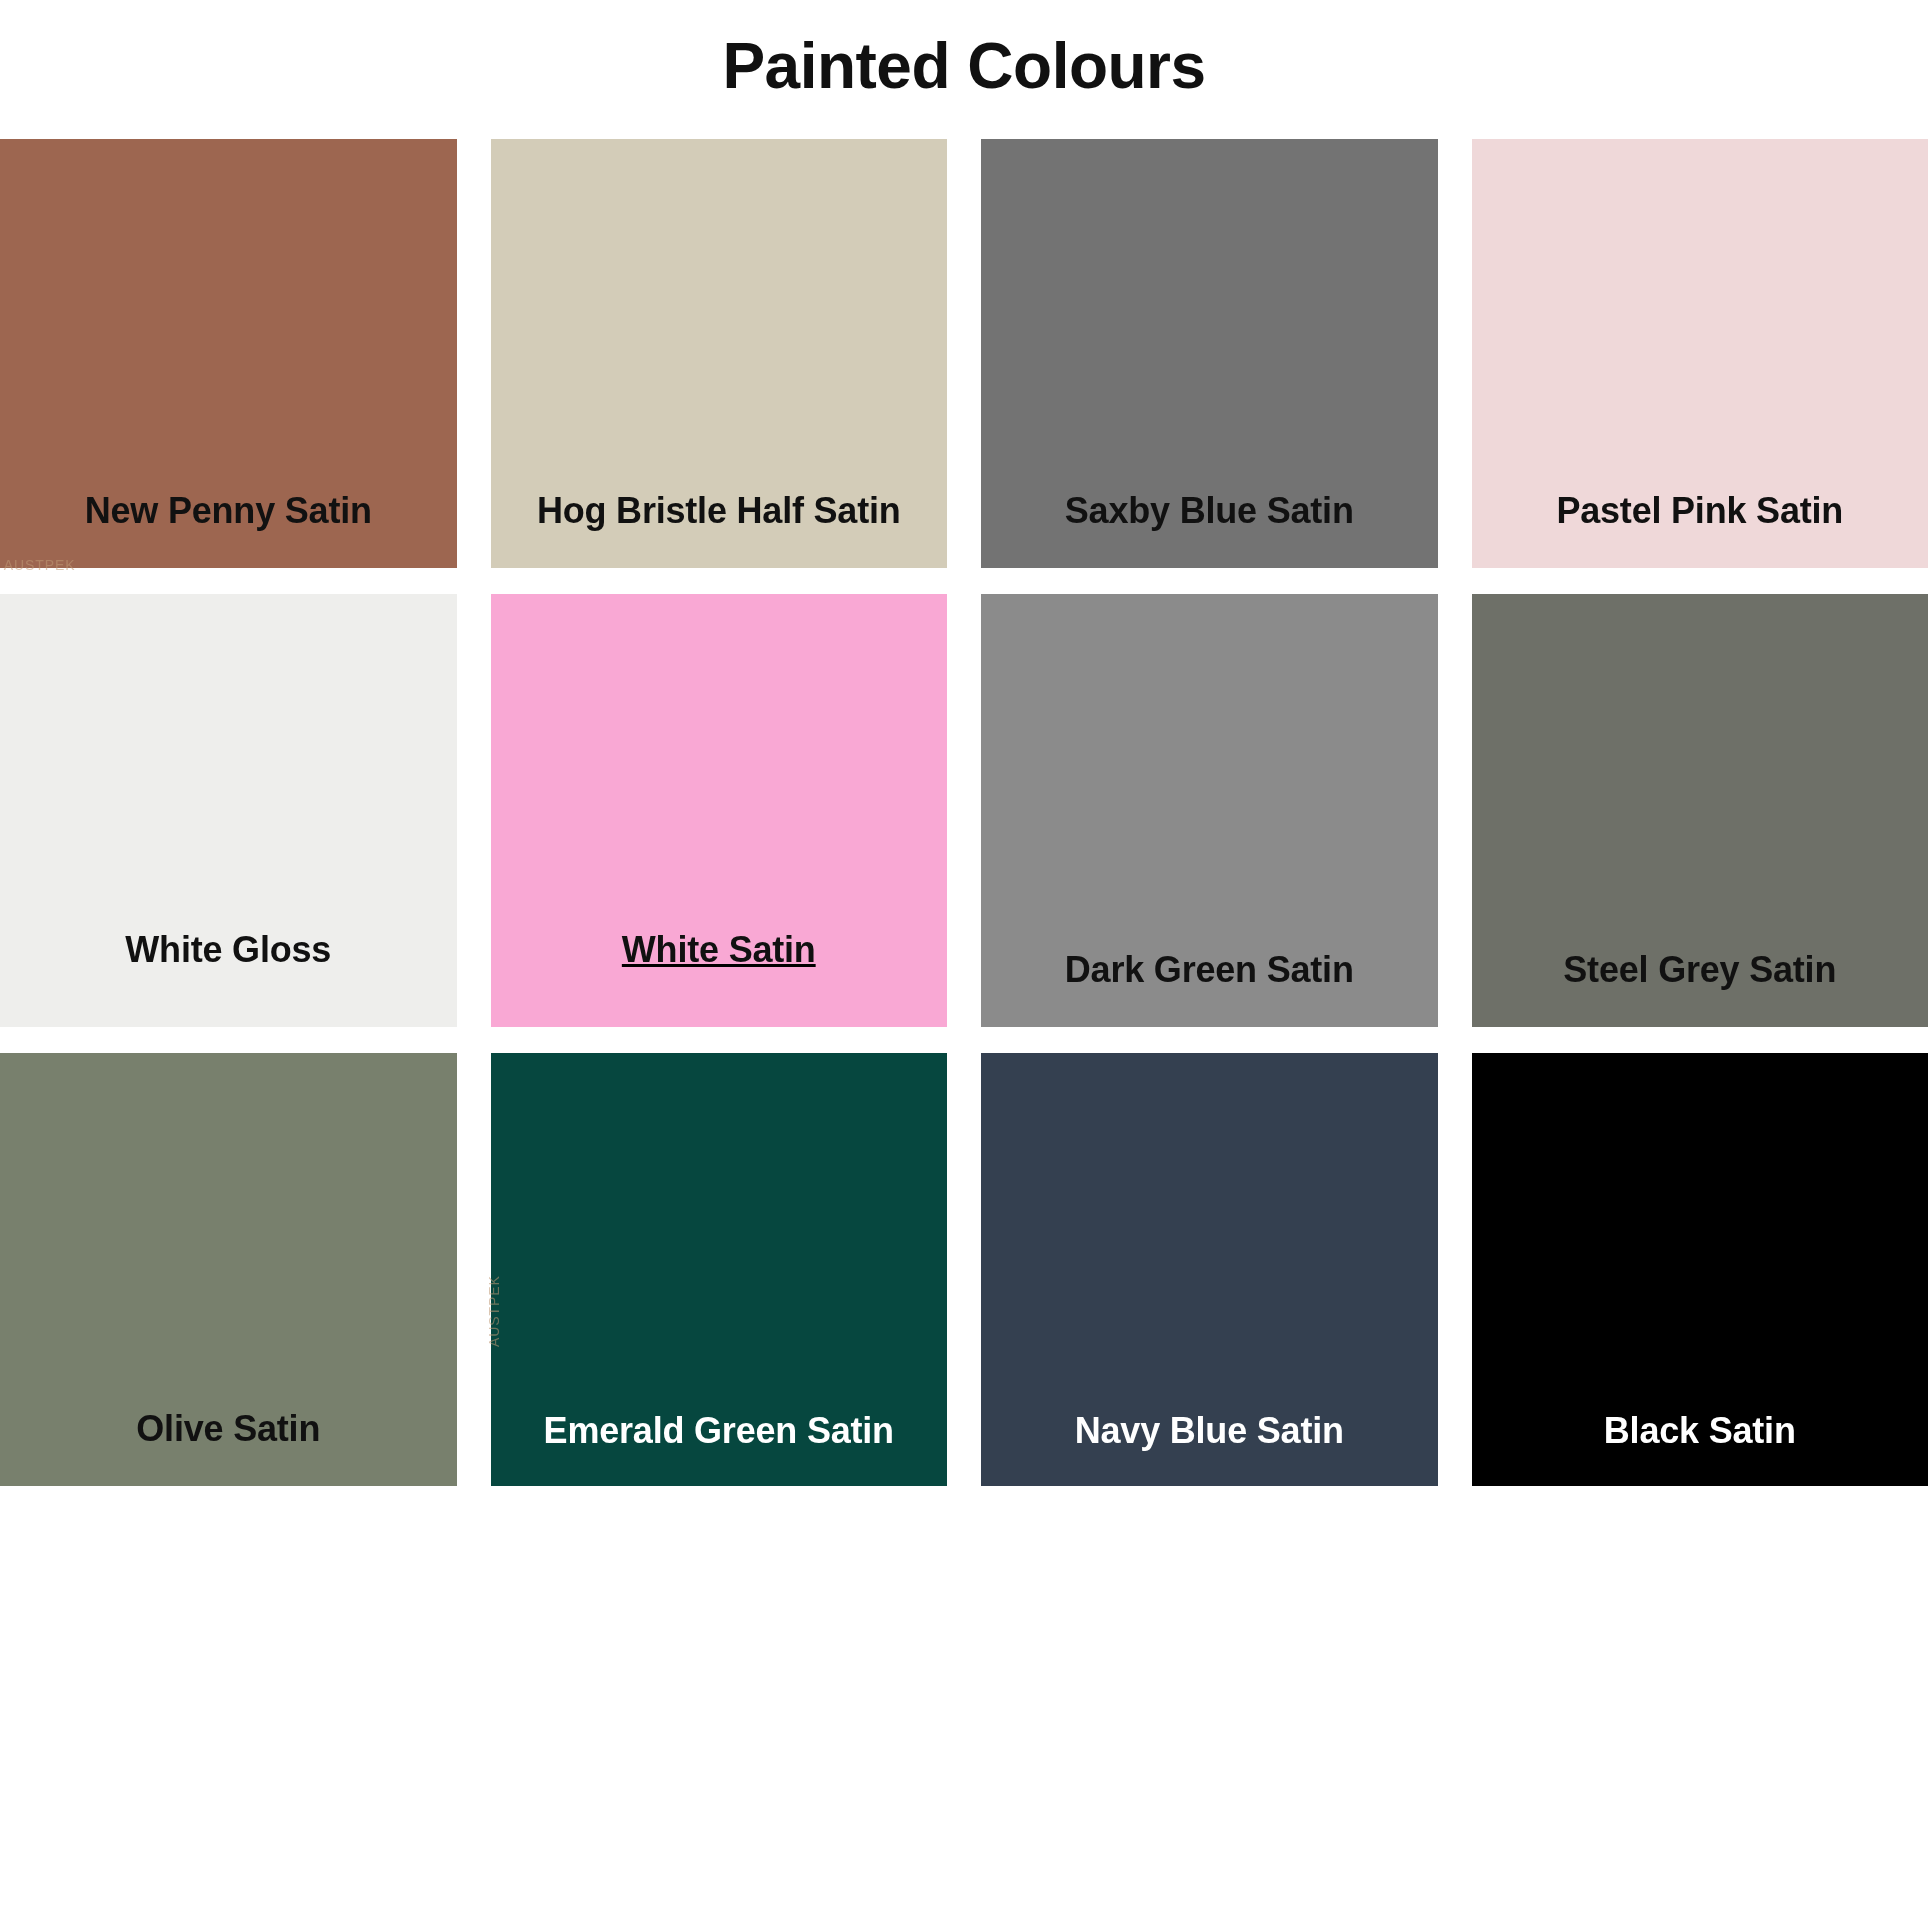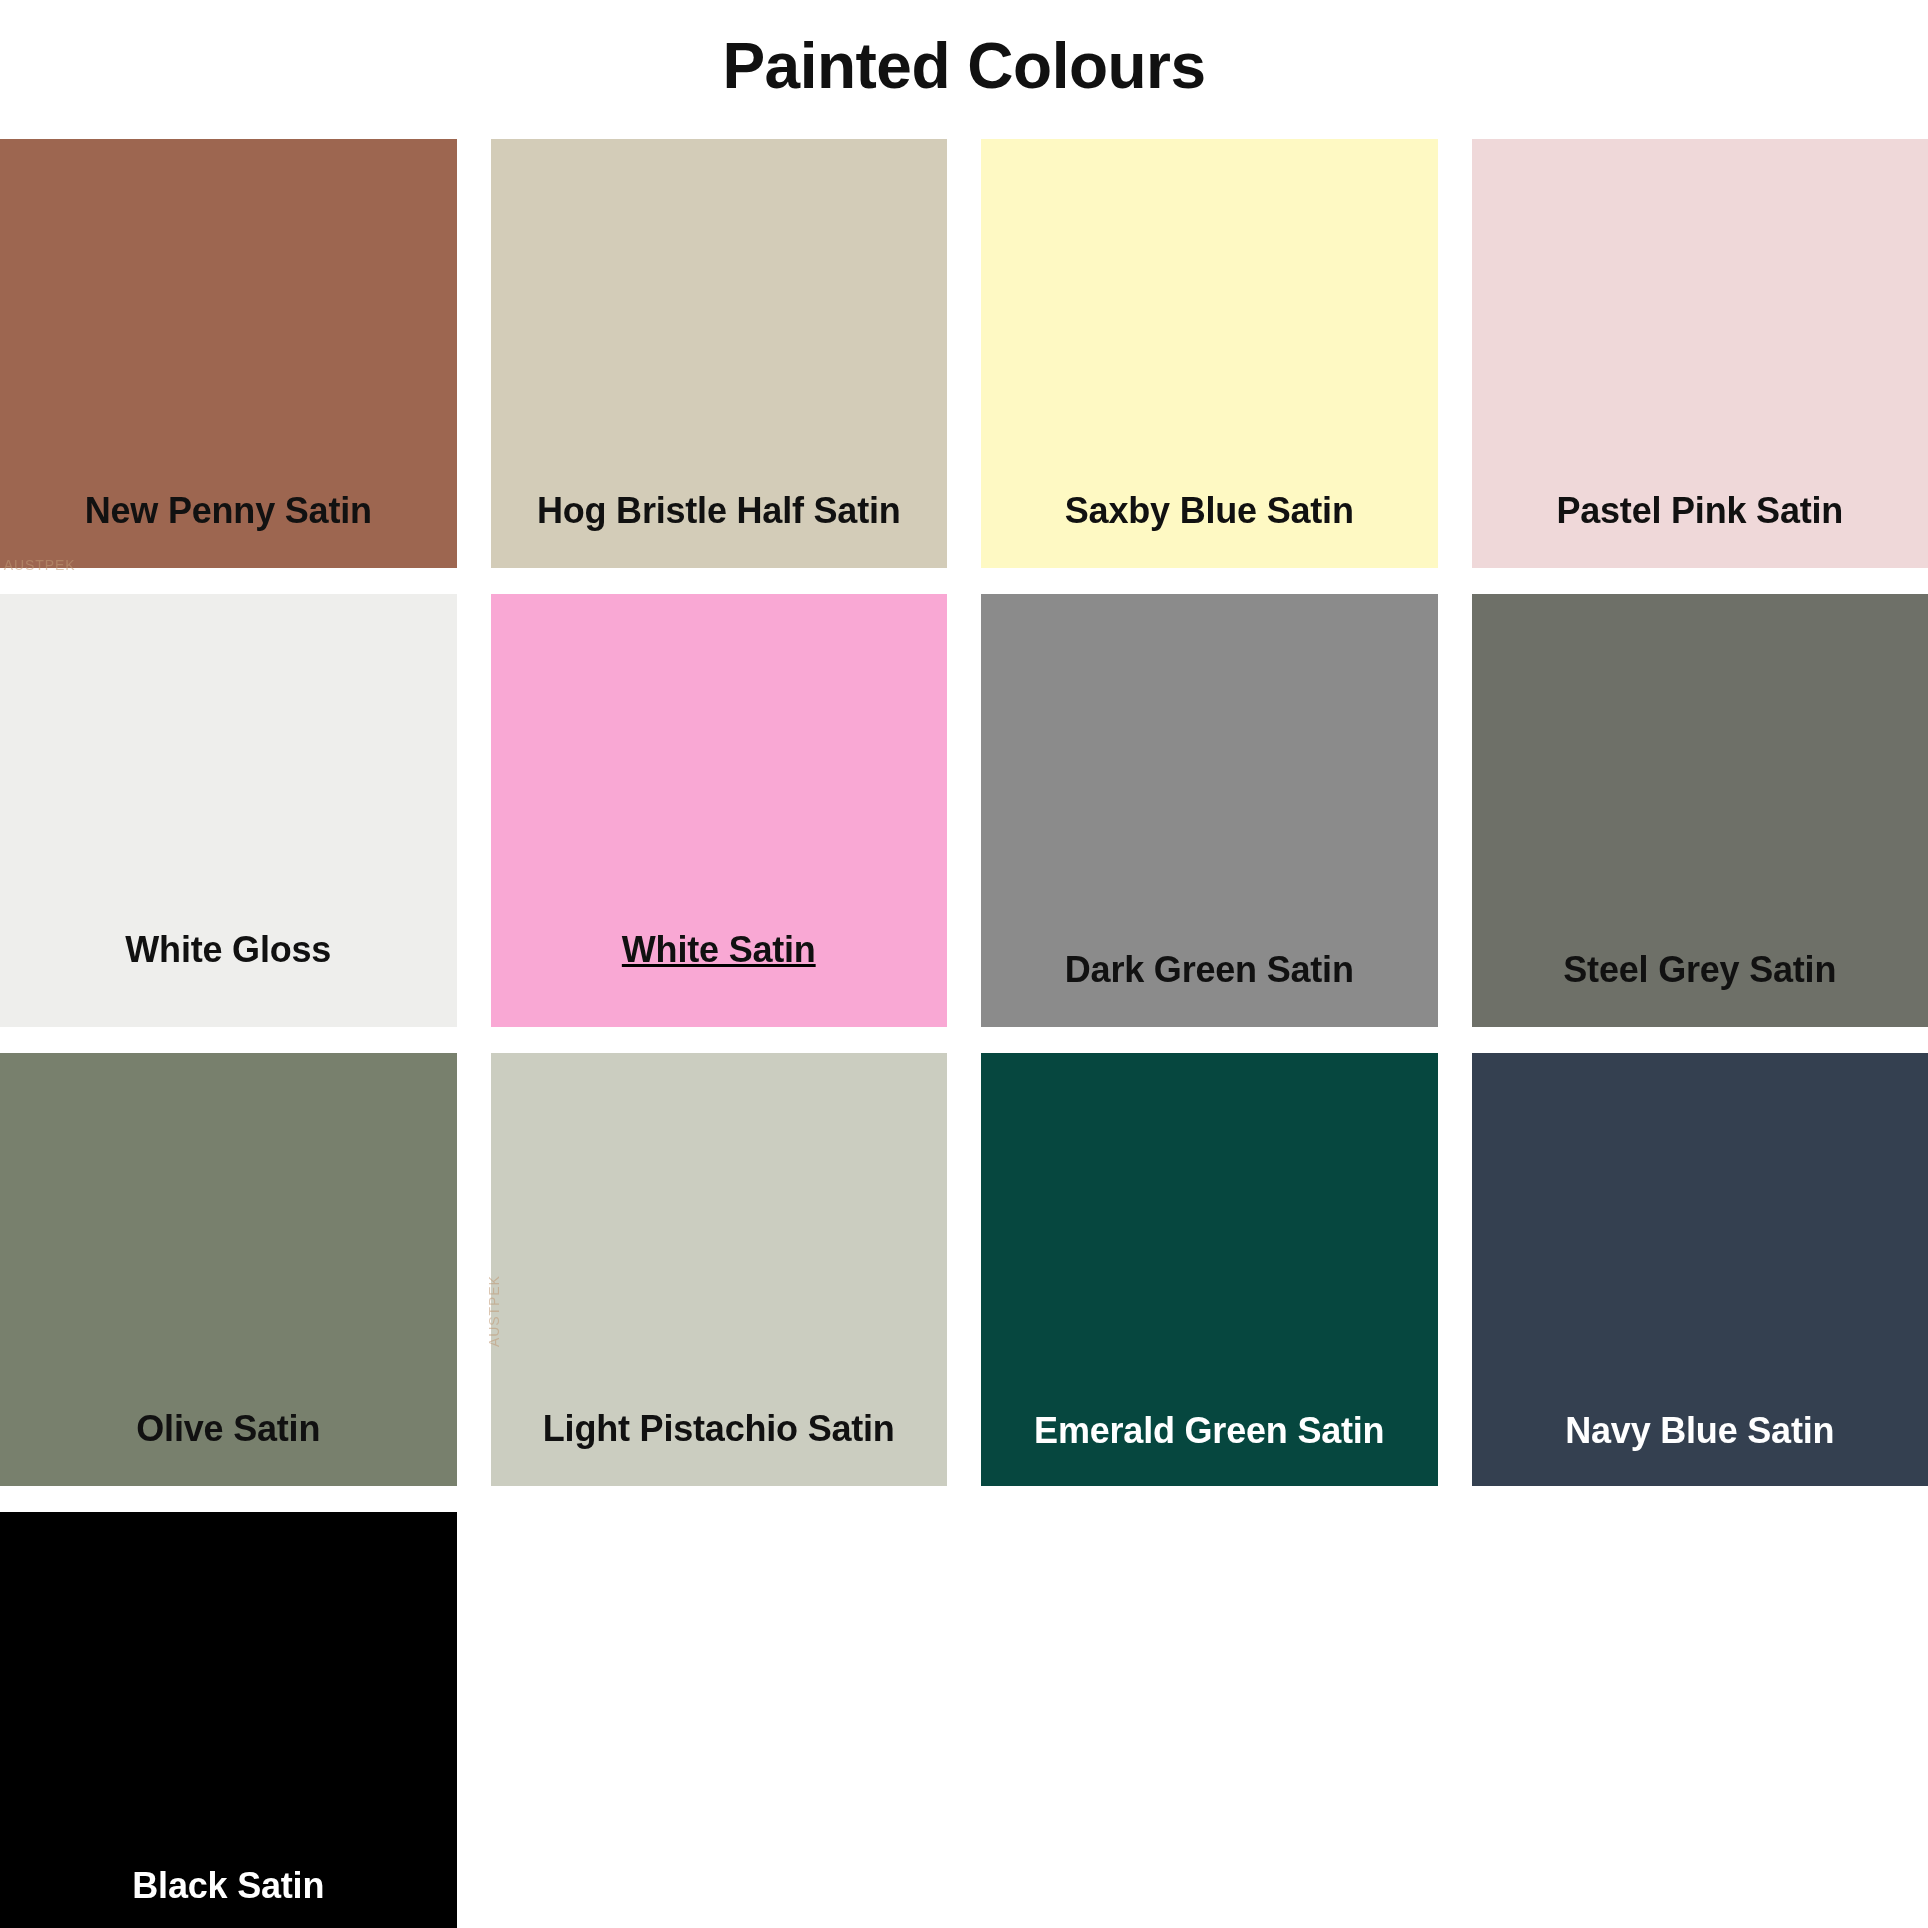--- a/index.html
+++ b/index.html
@@ -98,21 +98,21 @@
   <div class="page-title" style="color: rgb(17, 17, 17);">Painted Colours</div>
 
   <div class="swatch-grid">
 
     <div class="swatch row1" style="background-color: rgb(157, 102, 80);">
       <div class="swatch-label" style="color: rgb(17, 17, 17);">New Penny Satin</div>
     </div>
     <div class="swatch row1" style="background-color: rgb(211, 204, 184);">
       <div class="swatch-label" style="color: rgb(17, 17, 17);">Hog Bristle Half Satin</div>
     </div>
-    <div class="swatch row1" style="background-color: #fef9c3;">
+    <div class="swatch row1" style="background-color: #737373;">
       <div class="swatch-label" style="color: rgb(17, 17, 17);">Saxby Blue Satin</div>
     </div>
     <div class="swatch row1" style="background-color: rgb(239, 216, 217);">
       <div class="swatch-label" style="color: rgb(17, 17, 17);">Pastel Pink Satin</div>
     </div>
 
     <div class="swatch row2" style="background-color: rgb(238, 238, 236);">
       <div class="swatch-label" style="color: rgb(17, 17, 17);">White Gloss</div>
     </div>
     <div class="swatch row2" style="background-color: #f9a8d4; text-decoration: underline;">
@@ -120,23 +120,20 @@
     </div>
 
     <div class="swatch row3" style="background-color: rgb(139, 139, 139);">
       <div class="swatch-label" style="color: rgb(17, 17, 17);">Dark Green Satin</div>
     </div>
     <div class="swatch row3" style="background-color: rgb(110, 112, 104);">
       <div class="swatch-label" style="color: rgb(17, 17, 17);">Steel Grey Satin</div>
     </div>
     <div class="swatch row3" style="background-color: rgb(120, 128, 109);">
       <div class="swatch-label" style="color: rgb(17, 17, 17);">Olive Satin</div>
-    </div>
-    <div class="swatch row3" style="background-color: rgb(203, 205, 192);">
-      <div class="swatch-label" style="color: rgb(17, 17, 17);">Light Pistachio Satin</div>
     </div>
 
     <div class="swatch row4" style="background-color: rgb(6, 71, 63);">
       <div class="swatch-label" style="color: rgb(255, 255, 255);">Emerald Green Satin</div>
     </div>
     <div class="swatch row4" style="background-color: rgb(52, 64, 80);">
       <div class="swatch-label" style="color: rgb(255, 255, 255);">Navy Blue Satin</div>
     </div>
     <div class="swatch row4" style="background-color: rgb(0, 0, 0);">
       <div class="swatch-label" style="color: rgb(255, 255, 255); text-align: center;">Black Satin</div>

